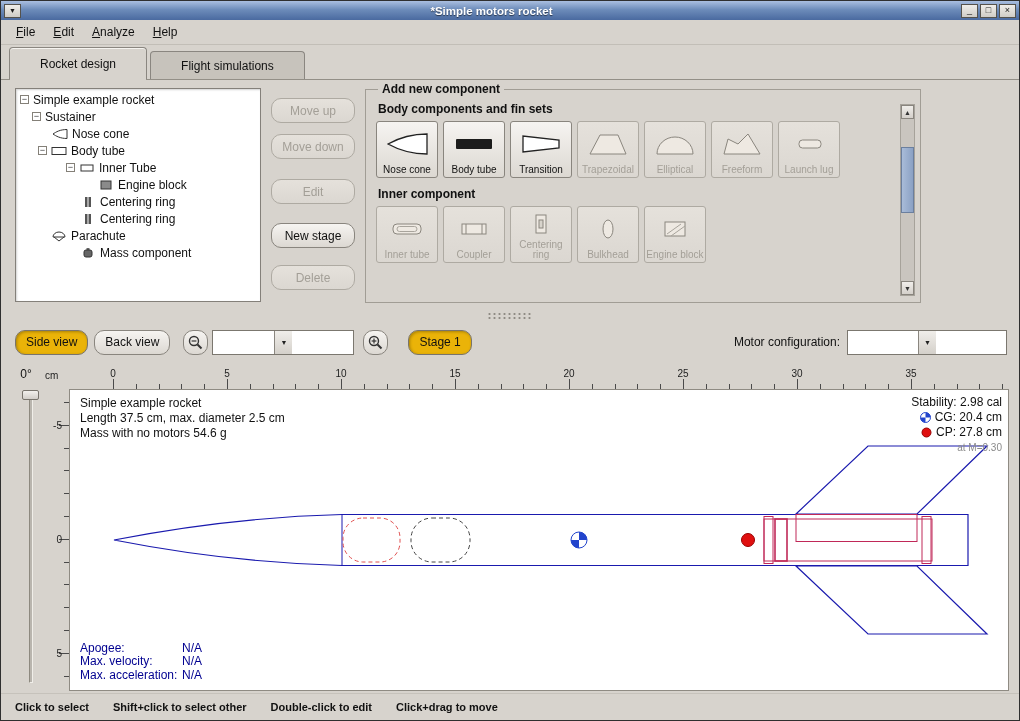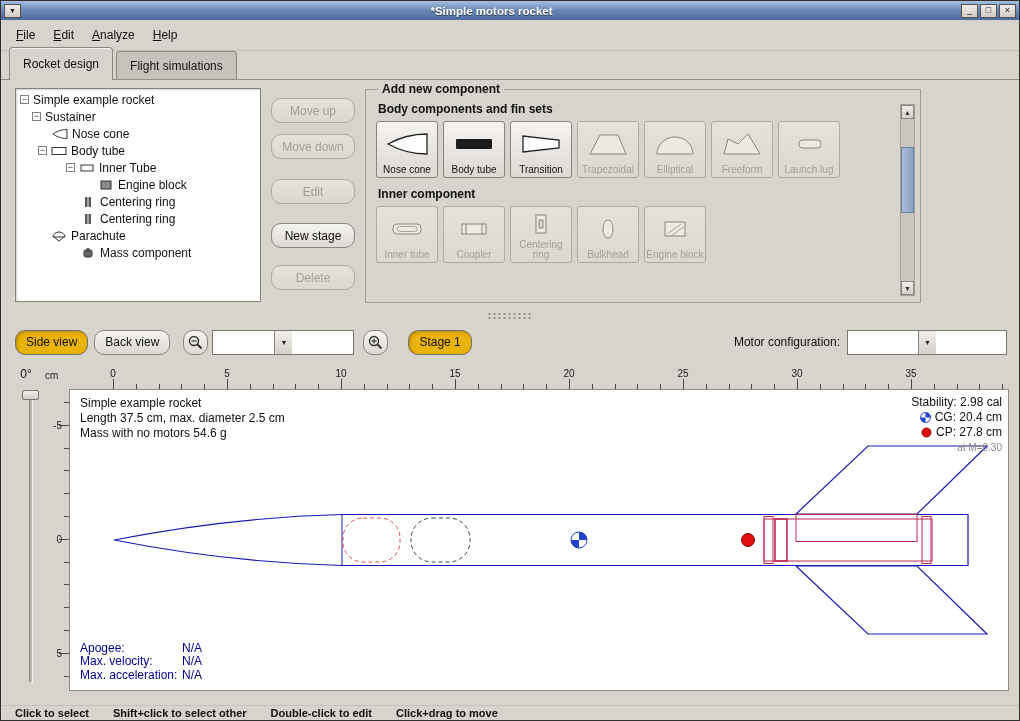--- a/index.html
+++ b/index.html
@@ -9,27 +9,27 @@
   
   .titlebar { position:absolute; left:0; top:0; right:0; height:19px;
     background:linear-gradient(#aabfe0 0%, #6d8cba 45%, #4a6aa0 100%);
     display:flex; align-items:center; padding:0 3px; }
   .title-text { flex:1; text-align:center; color:#fff; font-weight:bold; font-size:11.5px; text-shadow:0 1px 1px rgba(0,0,0,.55); }
   .tb-btn { width:17px; height:14px; background:linear-gradient(#efede9,#cfccc6); border:1px solid #55524c;
     font-size:9px; line-height:11px; text-align:center; color:#1a1a1a; margin-left:2px; flex:0 0 auto; }
   .win-menu-btn { margin-right:3px; margin-left:0; font-size:7px; line-height:12px; }
 
   
-  .menubar { position:absolute; top:19px; left:0; right:0; height:31px; display:flex; align-items:center; padding-left:6px; border-bottom:1px solid #c2beb7; }
+  .menubar { position:absolute; top:19px; left:0; right:0; height:25px; display:flex; align-items:center; padding-left:6px; border-bottom:1px solid #c2beb7; }
   .mi { display:inline-block; padding:3px 9px; cursor:default; }
   .mi::first-letter { text-decoration:underline; }
 
   
   .tabrow { position:absolute; top:44px; left:0; right:0; height:34px; display:flex; align-items:flex-end; padding-left:8px; z-index:3; }
-  .tab { height:28px; padding:0 13px; display:flex; align-items:center; background:#c7c3bc;
+  .tab { height:28px; padding:0 30px; display:flex; align-items:center; background:#c7c3bc;
     border:1px solid #8a8680; border-bottom:none; border-radius:4px 4px 0 0; margin-right:3px; position:relative; }
   .tab.selected { background:#d7d3cd; height:32px; box-shadow:inset 0 1px 0 #f5f3ef; }
   .tab.selected::after { content:""; position:absolute; left:0; right:0; bottom:-1px; height:2px; background:#d7d3cd; }
 
   
   .design-pane { position:absolute; top:78px; left:0; right:0; height:228px; border-top:1px solid #938f87; }
   .tree-panel { position:absolute; left:14px; top:8px; width:246px; height:214px; background:#fff;
     border:1px solid #84807a; box-shadow:inset 1px 1px 2px rgba(0,0,0,.18); overflow:hidden; padding-top:2px; }
   .trow { height:17px; display:flex; align-items:center; white-space:nowrap; }
   .expander { width:9px; height:9px; border:1px solid #848078; background:#fff; font-size:9px; line-height:7px;
@@ -100,21 +100,21 @@
   .draw-area { position:absolute; left:60px; top:28px; width:940px; height:302px; background:#fff; border:1px solid #8f8b83; }
   .draw-area svg.rocket { position:absolute; left:0; top:0; }
   .info-tl { position:absolute; left:10px; top:6px; line-height:15px; }
   .info-tr { position:absolute; right:6px; top:5px; text-align:right; line-height:15px; }
   .info-tr .mach { font-size:10px; color:#8a8a8a; }
   .cgrow { display:flex; align-items:center; justify-content:flex-end; gap:4px; }
   .info-bl { position:absolute; left:10px; bottom:8px; color:#000090; line-height:13.5px; }
   .info-bl .flabel { display:inline-block; width:102px; }
 
   
-  .statusbar { position:absolute; left:0; bottom:0; right:0; height:15px; display:flex; align-items:center;
+  .statusbar { position:absolute; left:0; bottom:0; right:0; height:27px; display:flex; align-items:center;
     padding-left:14px; font-size:11px; font-weight:bold; border-top:1px solid #c6c2bb; }
   .statusbar span { margin-right:24px; }
 </style>
 </head>
 <body>
 
 <div class="window">
 
   <div class="titlebar">
     <div class="tb-btn win-menu-btn">▼</div>

